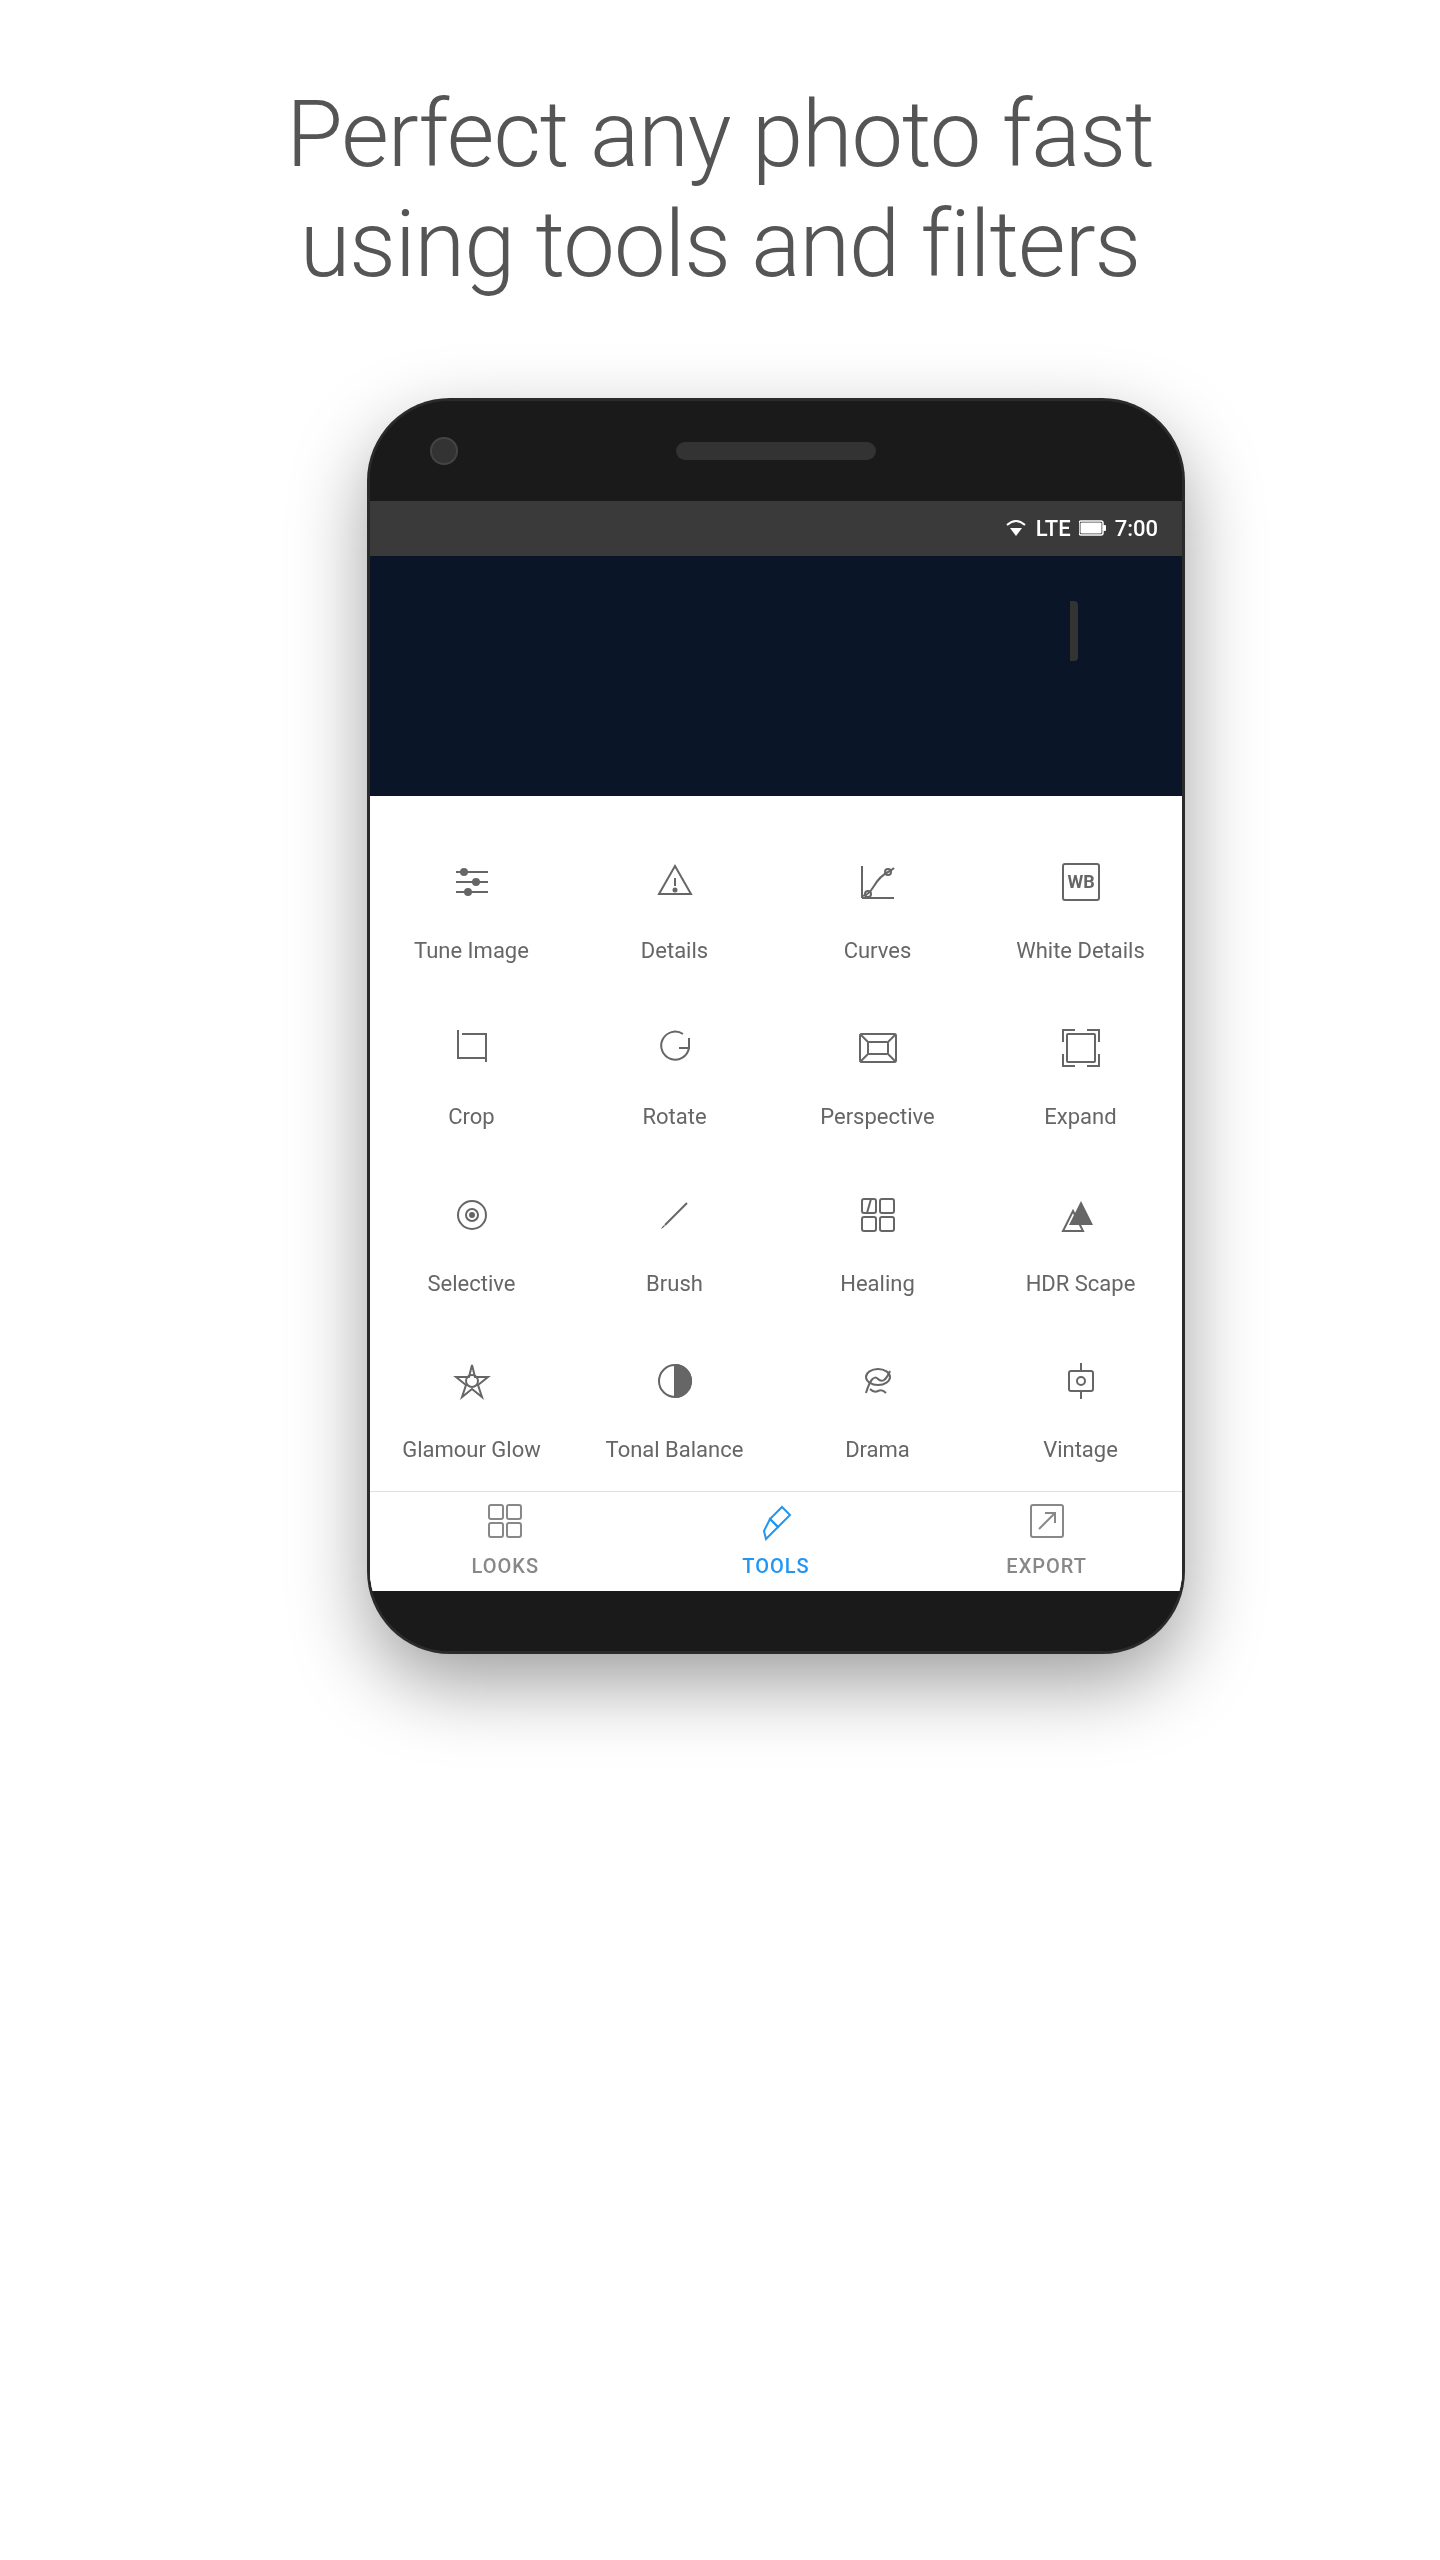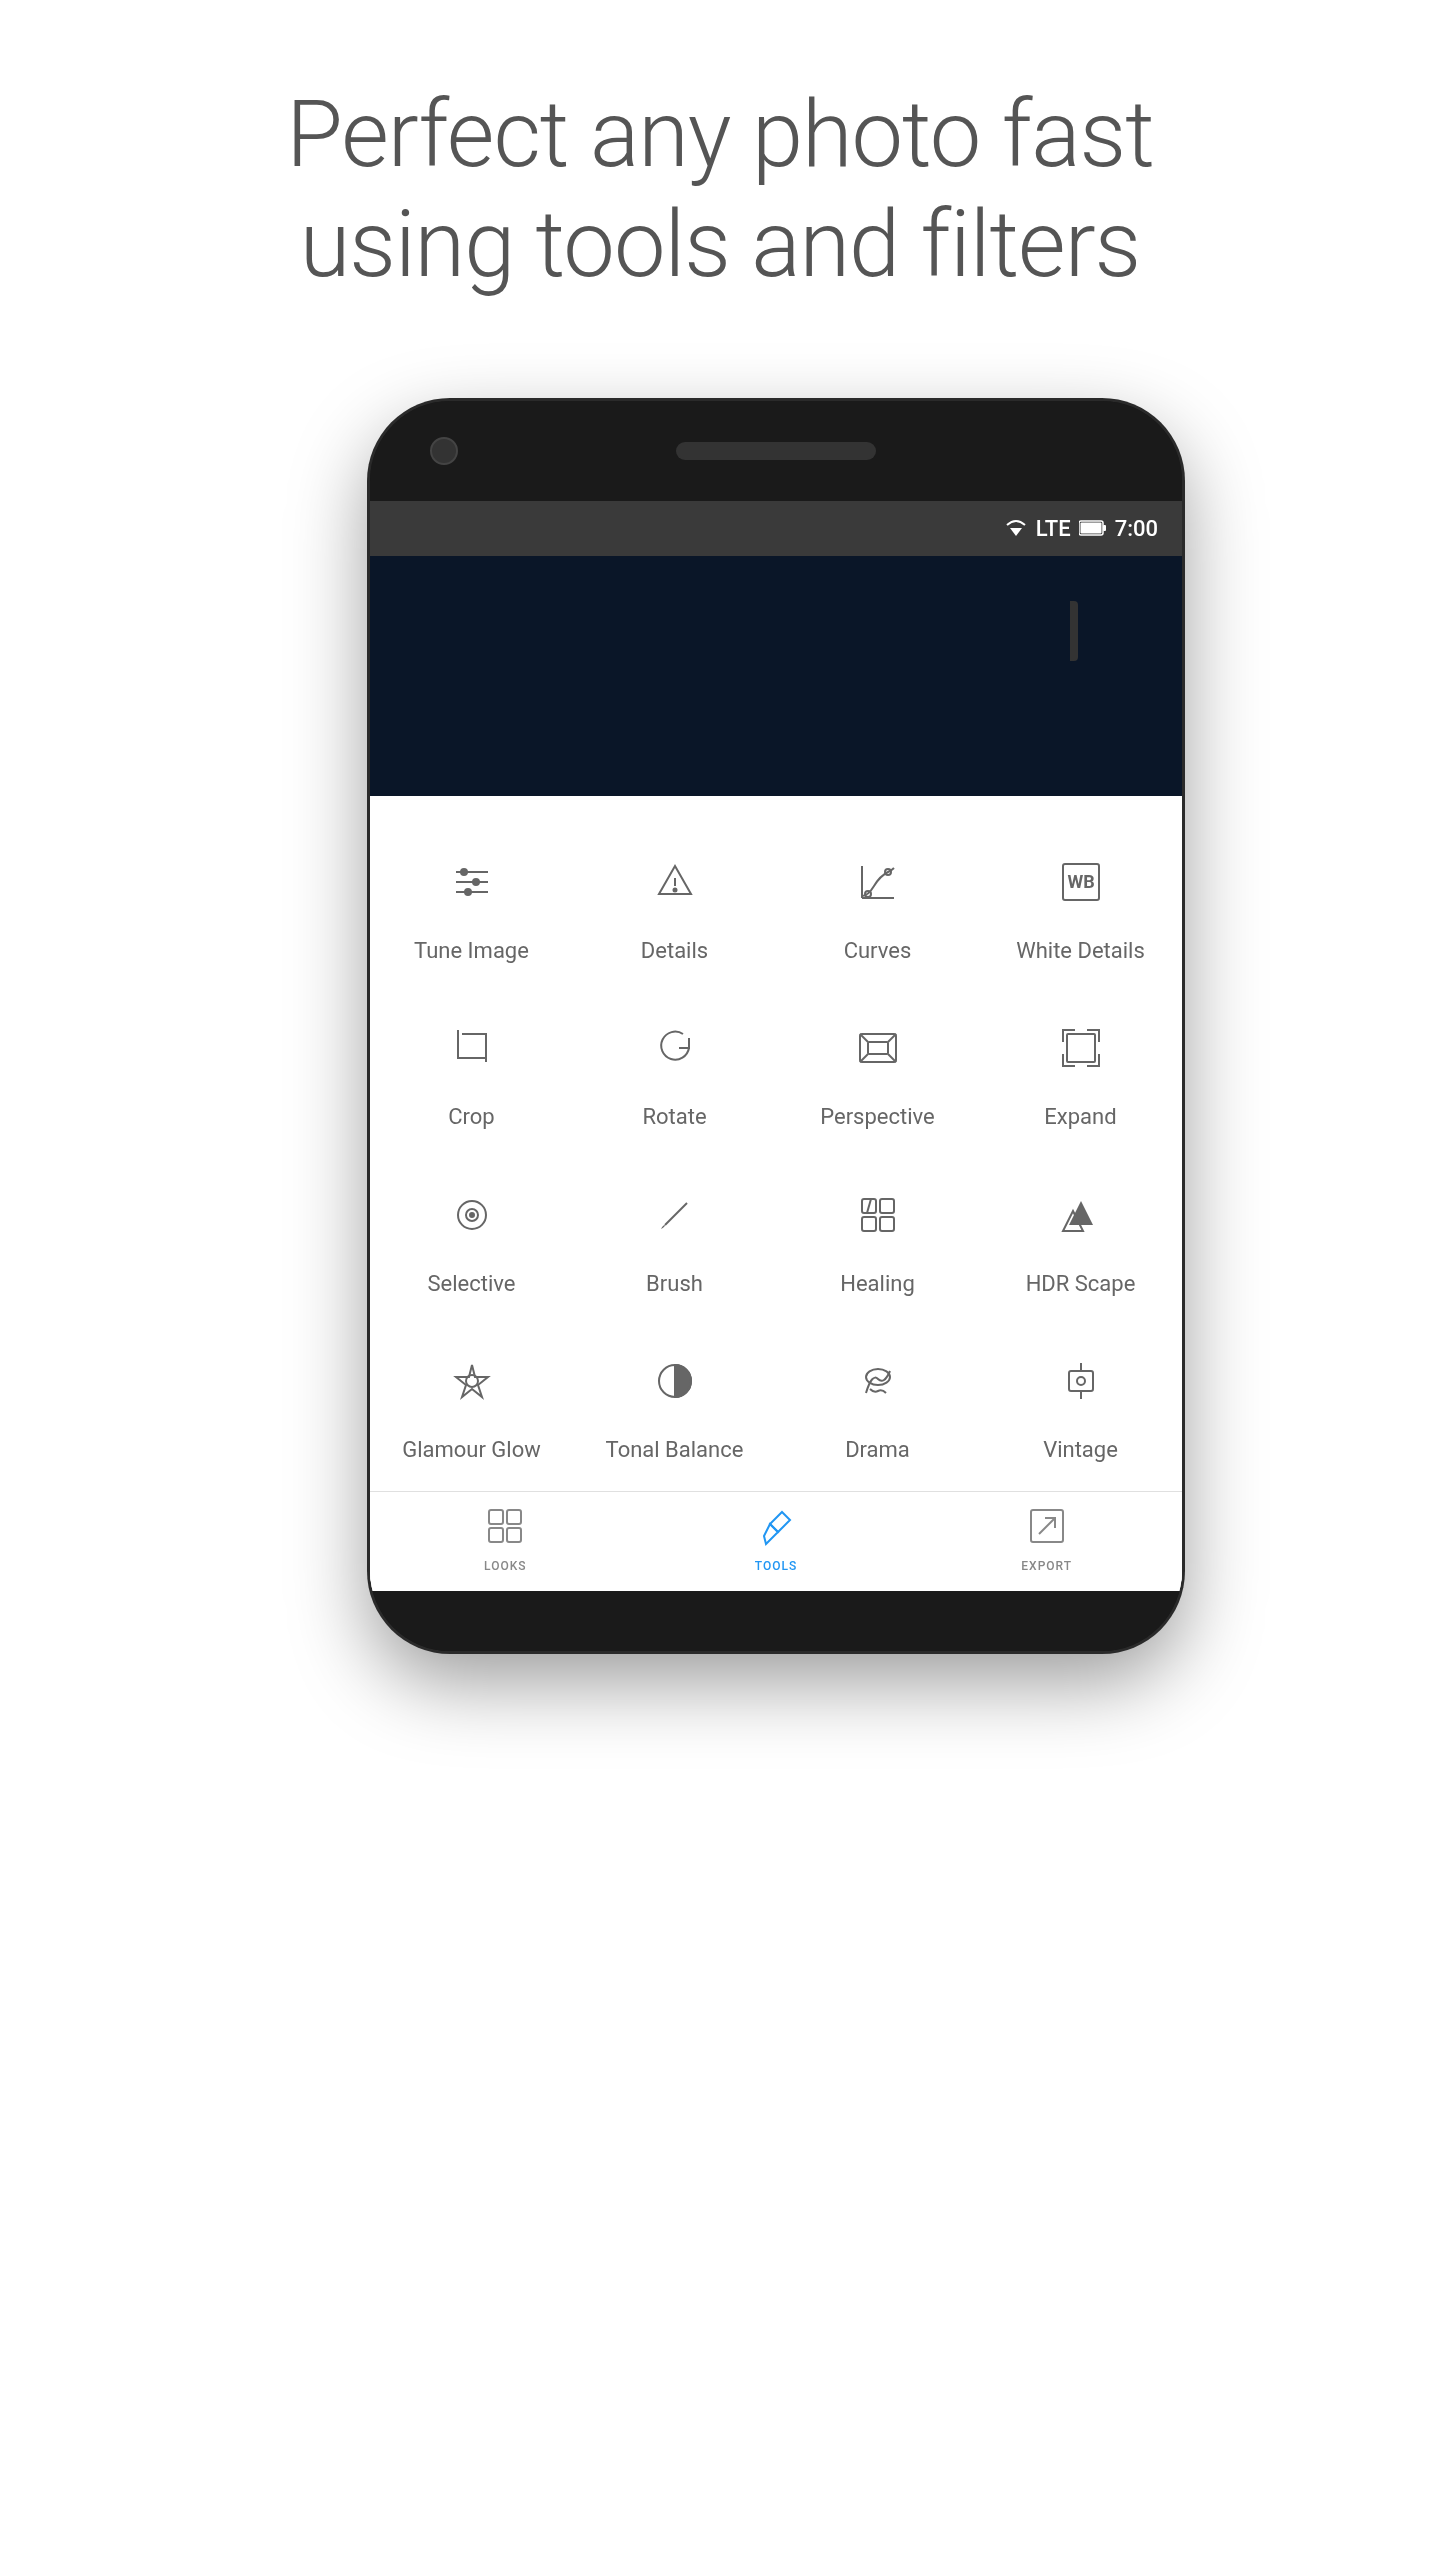--- a/index.html
+++ b/index.html
@@ -195,21 +195,21 @@
 
     .nav-icon {
       width: 50px;
       height: 50px;
       display: flex;
       align-items: center;
       justify-content: center;
     }
 
     .nav-label {
-      font-size: 12px;
+      font-size: 20px;
       font-weight: 500;
       letter-spacing: 1px;
       color: #888888;
     }
 
     .nav-label.active {
       color: #2196F3;
     }
 
     .phone-bottom-bar {

